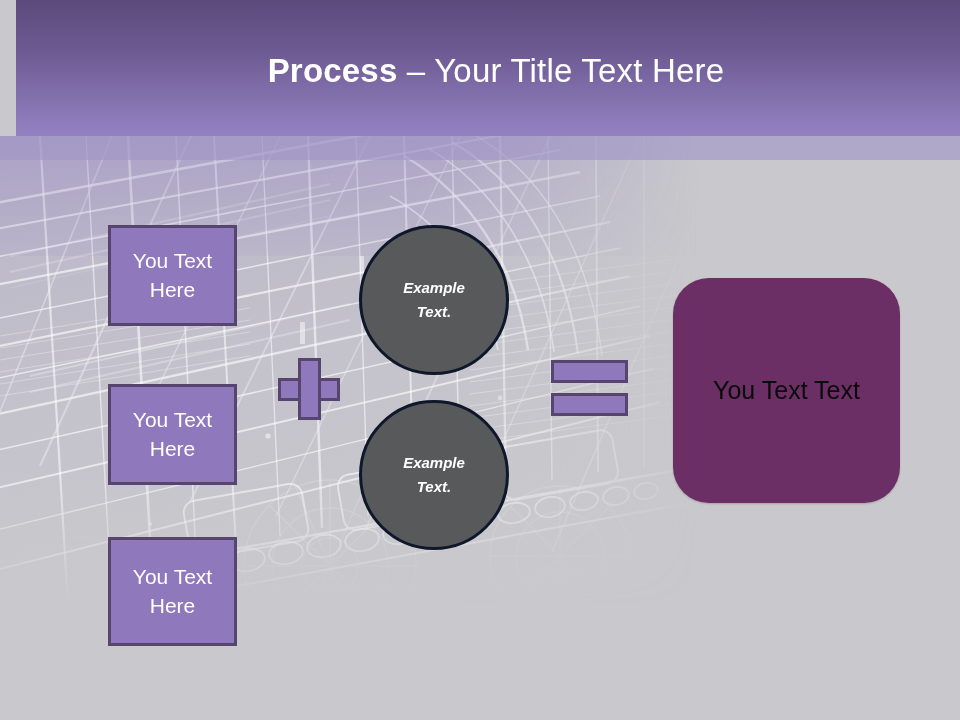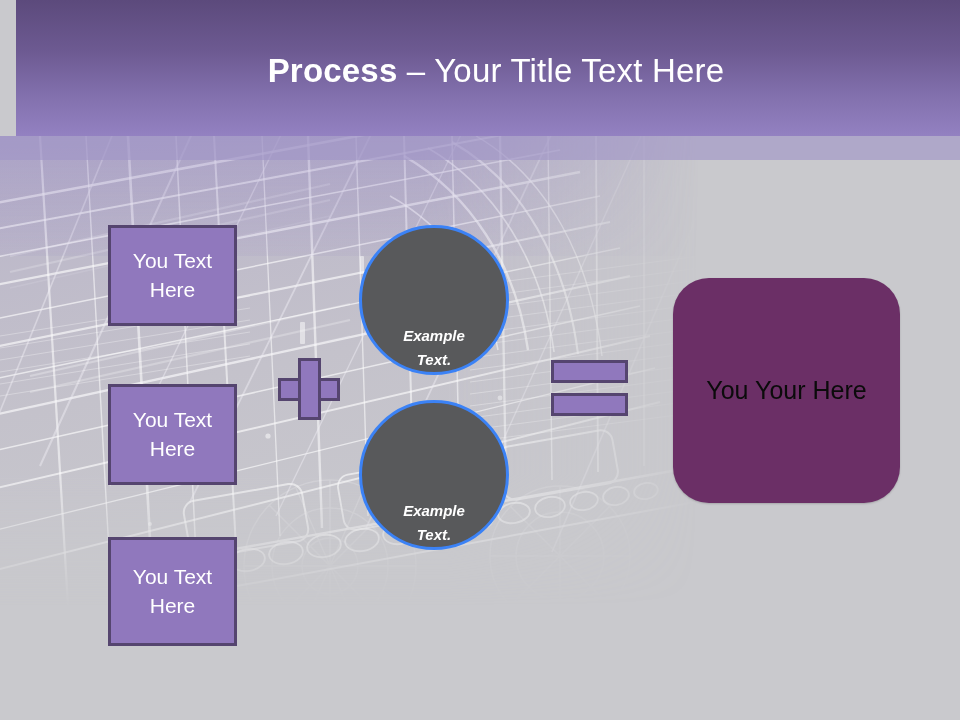--- a/index.html
+++ b/index.html
@@ -89,30 +89,30 @@
     margin-top: 44px;
   }
   .in-box .lbl { padding: 0 6px; }
 
   
   .circle {
     position: absolute;
     width: 150px; height: 150px;
     border-radius: 50%;
     background: #58595b;
-    border: 3px solid #3b82f6;
+    border: 3px solid #0f172a;
     box-sizing: border-box;
     color: #ffffff;
     font-size: 15px;
     font-weight: bold;
     font-style: italic;
     line-height: 1.6;
     text-align: center;
     display: flex;
-    align-items: flex-end;
+    align-items: center;
     justify-content: center;
   }
 
   
   .op-plus {
     position: absolute;
     left: 278px; top: 358px;
     width: 62px; height: 62px;
   }
   .op-plus .bar {
@@ -368,16 +368,16 @@
   <div class="circle" style="left:359px; top:400px;">
     <div><span>Example</span><br><span>Text.</span></div>
   </div>
 
   <div class="op-eq">
     <div class="ebar ebar-top"></div>
     <div class="ebar ebar-bot"></div>
   </div>
 
   <div class="result-box">
-    <span>You Your Here</span>
+    <span>You Text Text</span>
   </div>
 
 </div>
 
 </body></html>

